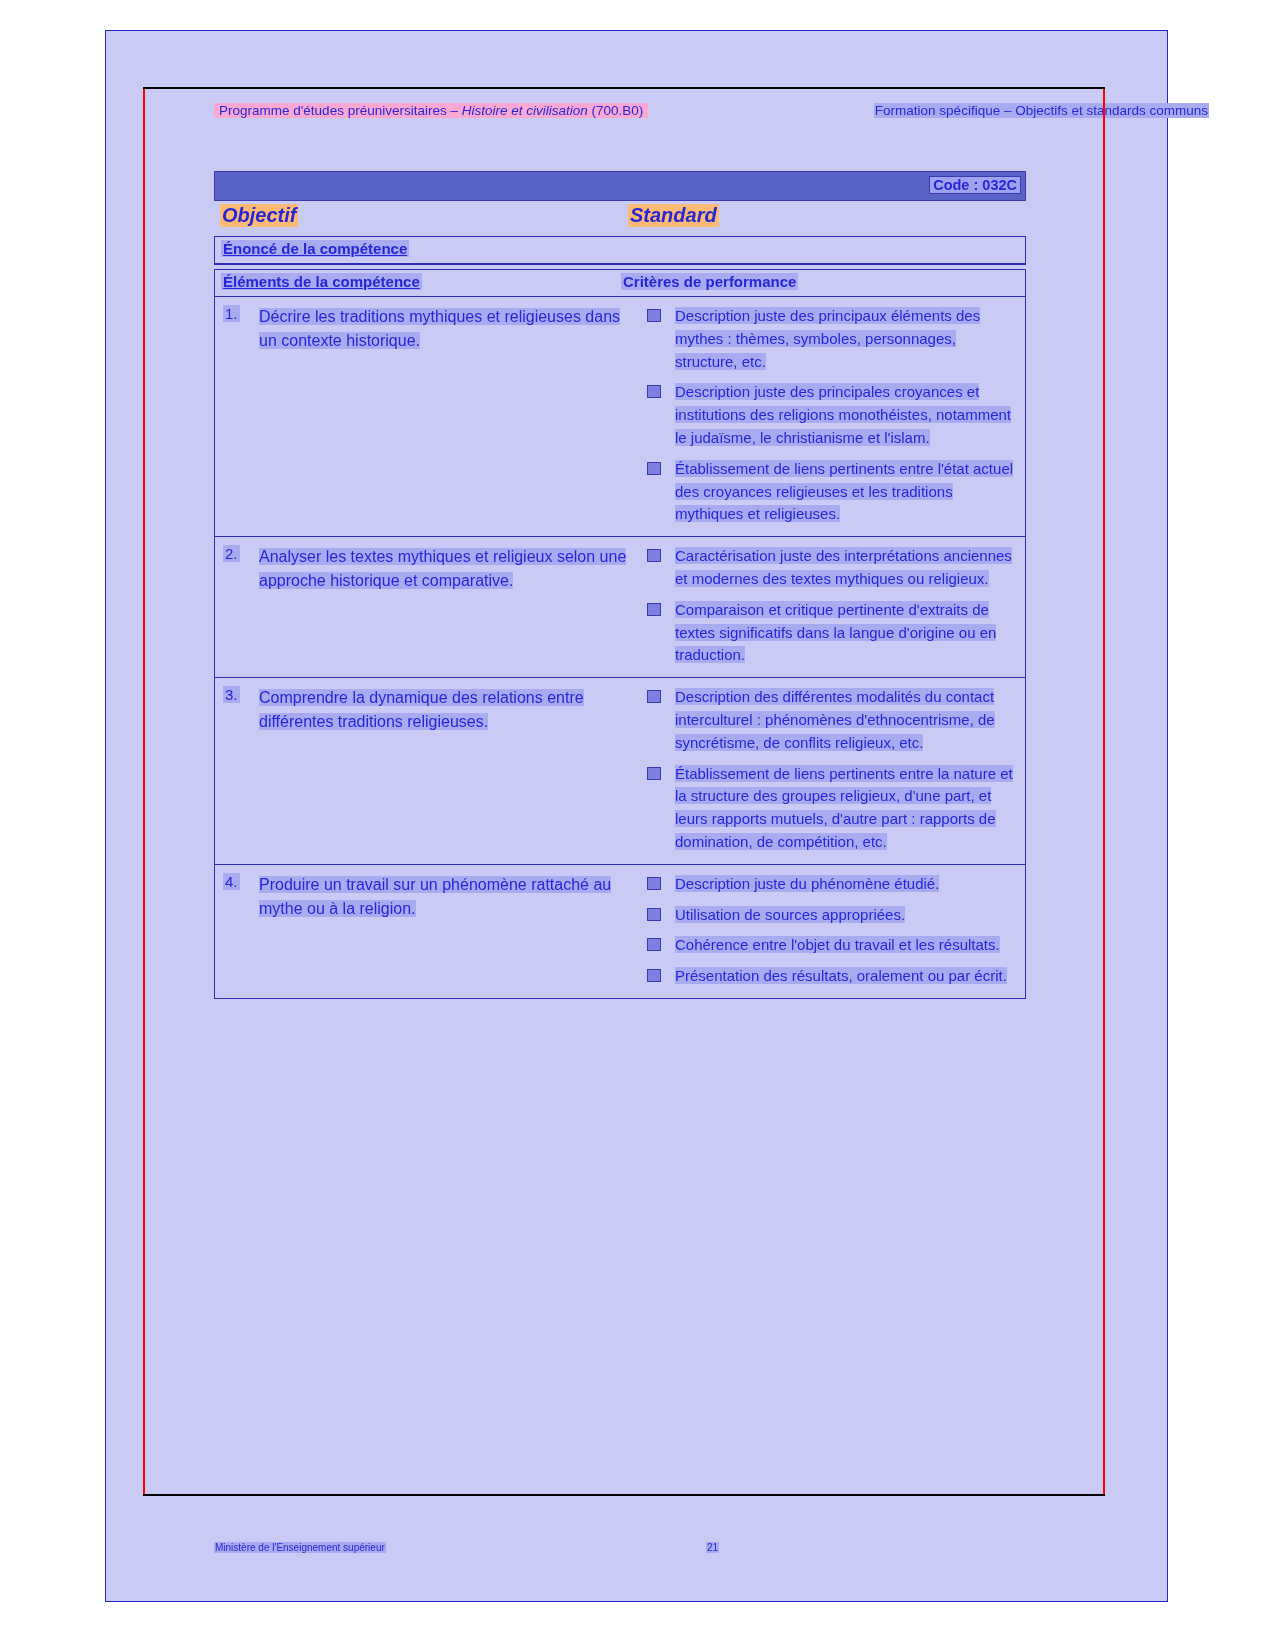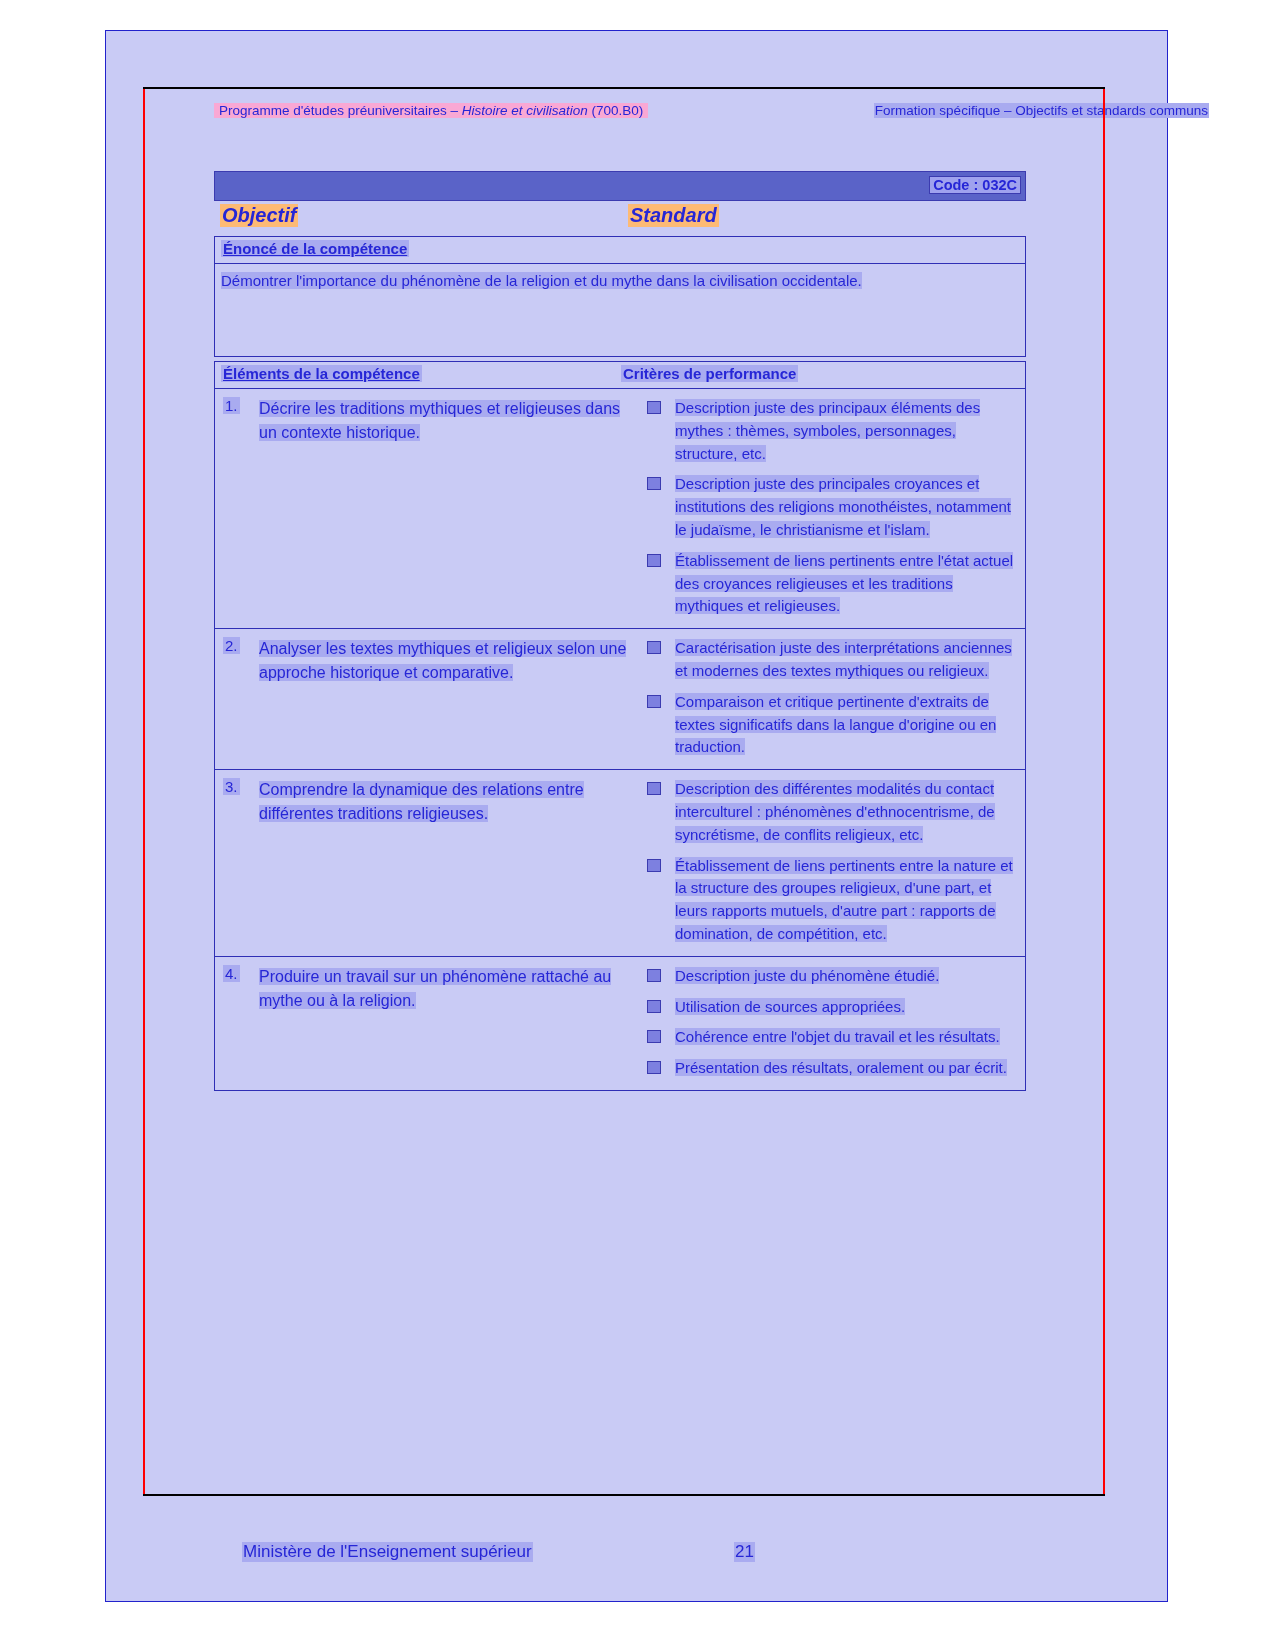--- a/index.html
+++ b/index.html
@@ -229,24 +229,23 @@
     -webkit-box-decoration-break: clone;
   }
 
   
   .footer {
     position: absolute;
     left: 108px;
     top: 1511px;
     width: 995px;
     height: 18px;
-    font-size: 17px;
+    font-size: 10px;
     color: #2626d6;
     z-index: 20;
-    margin-left: 28px;
   }
   .ft-left {
     position: absolute;
     left: 0; top: 0;
     background: #a9abf0;
     padding: 0 1px;
     white-space: nowrap;
   }
   .ft-page {
     position: absolute;
@@ -272,23 +271,20 @@
     </div>
 
     <div class="os-row">
       <div class="os-obj">Objectif</div>
       <div class="os-std">Standard</div>
     </div>
 
     <div class="block">
       <div class="block-title-row">
         <div class="bt left">Énoncé de la compétence</div>
-      </div>
-      <div class="enonce-body">
-        <span class="enonce-text">Démontrer l'importance du phénomène de la religion et du mythe dans la civilisation occidentale.</span>
       </div>
     </div>
 
     <div class="block">
       <div class="block-title-row">
         <div class="bt left">Éléments de la compétence</div>
         <div class="bt right">Critères de performance</div>
       </div>
 
       <table class="el-table">

